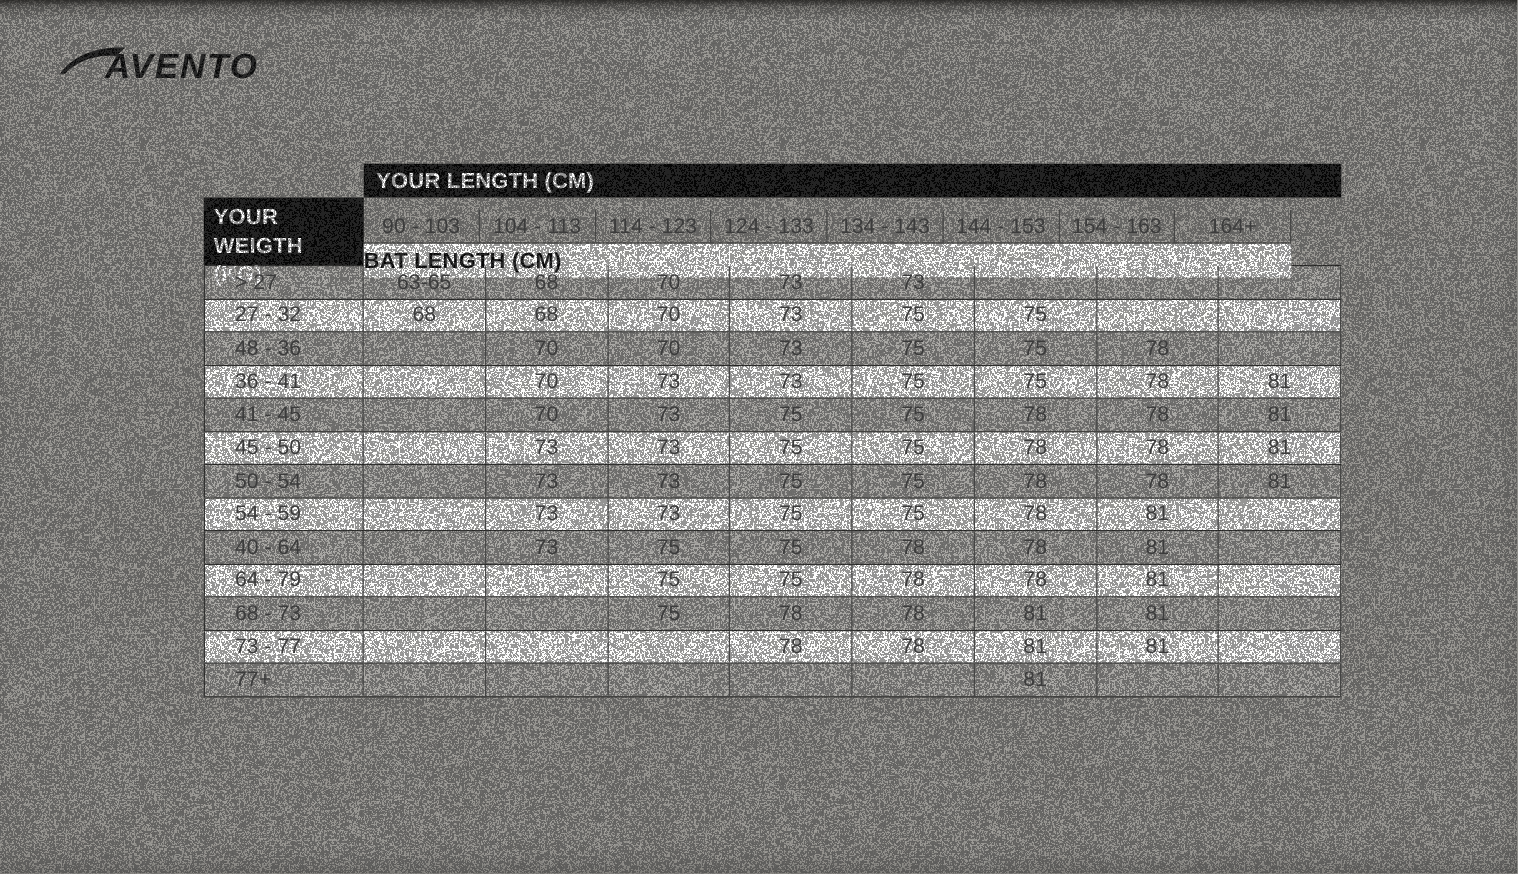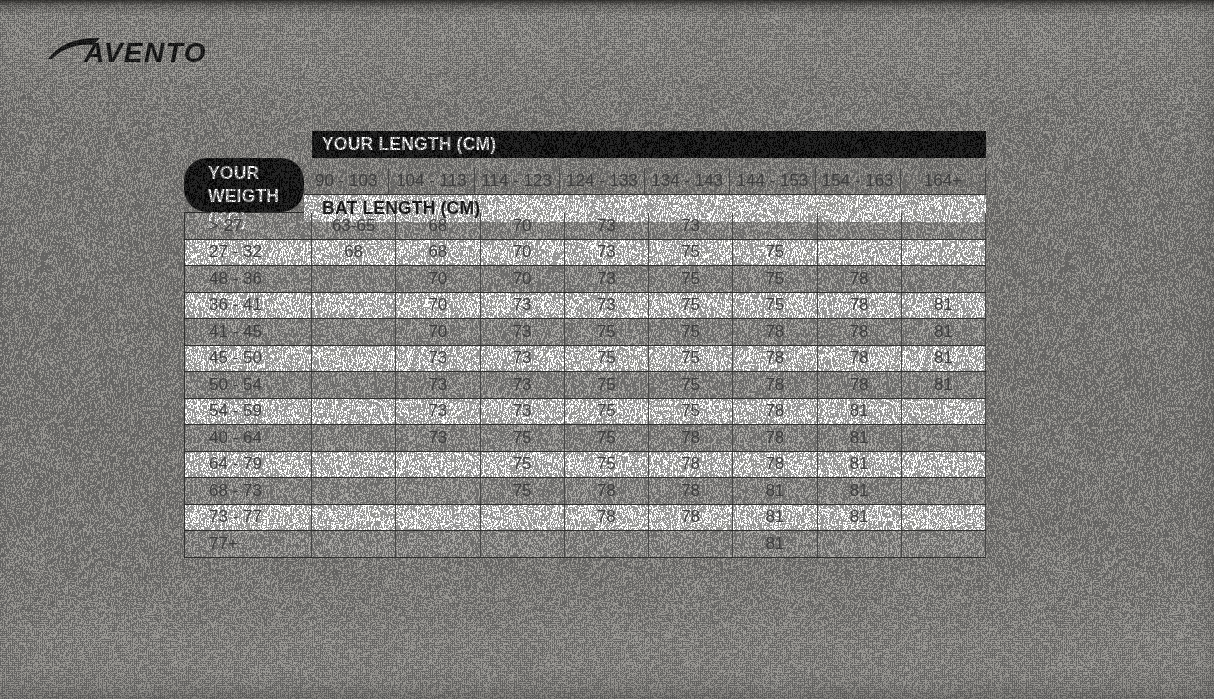--- a/index.html
+++ b/index.html
@@ -16,43 +16,42 @@
     position:absolute;left:0;top:0;width:100%;height:16px;z-index:7;
     background:linear-gradient(180deg, rgba(25,24,22,0.75) 0%, rgba(25,24,22,0.25) 35%, rgba(25,24,22,0) 100%);
   }
   .vignette{
     position:absolute;inset:0;z-index:5;pointer-events:none;
     box-shadow:inset 0 -18px 30px -20px rgba(0,0,0,0.35), inset -20px 0 40px -30px rgba(0,0,0,0.25);
   }
 
   .logo{position:absolute;left:46px;top:32px;z-index:3;}
 
-  .size-table{position:absolute;left:184px;top:131px;width:802px;z-index:3;}
+  .size-table{position:absolute;left:163px;top:131px;width:910px;z-index:3;}
   .length-header{
     margin-left:128px;height:27px;background:#050505;color:#ffffff;
     font-size:17.5px;font-weight:bold;line-height:27px;padding-left:10px;
     letter-spacing:0.2px;
   }
   .mid-row{display:flex;height:54px;}
   .weight-header{
     width:128px;height:54px;background:#050505;color:#ffffff;
-    font-size:17.5px;font-weight:bold;line-height:23px;padding:4px 6px 0 24px;
+    font-size:17.5px;font-weight:bold;line-height:23px;padding:4px 6px 0 8px;
     letter-spacing:0.2px;
-    border-radius:23px;
   }
   .weight-header span{display:block;}
   .right-stack{width:742px;margin-top:10px;}
   .col-headers{display:grid;grid-template-columns:repeat(8,1fr);height:27px;border-bottom:1px solid #2a2a28;}
   .hcell{
     text-align:center;font-size:17px;color:#3a3a3a;line-height:26px;
     border-right:1px solid #4a4a48;
   }
   .bat-header{
     height:27px;background:#fdfdfc;color:#060606;
-    font-size:17.5px;font-weight:bold;line-height:27px;padding-left:18px;
+    font-size:17.5px;font-weight:bold;line-height:27px;padding-left:0;
     letter-spacing:0.2px;
   }
   .data-rows{border-top:1px solid #232321;}
   .trow{display:flex;height:26.5px;border-bottom:1px solid #232321;}
   .trow.white{background:#fdfdfc;}
   .trow.gray{background:rgba(255,255,255,0.16);}
   .wcell{
     width:128px;padding-left:24px;font-size:17px;color:#3a3a3a;
     border-left:1px solid #2a2a28;border-right:1px solid #4a4a48;
     display:flex;align-items:center;

